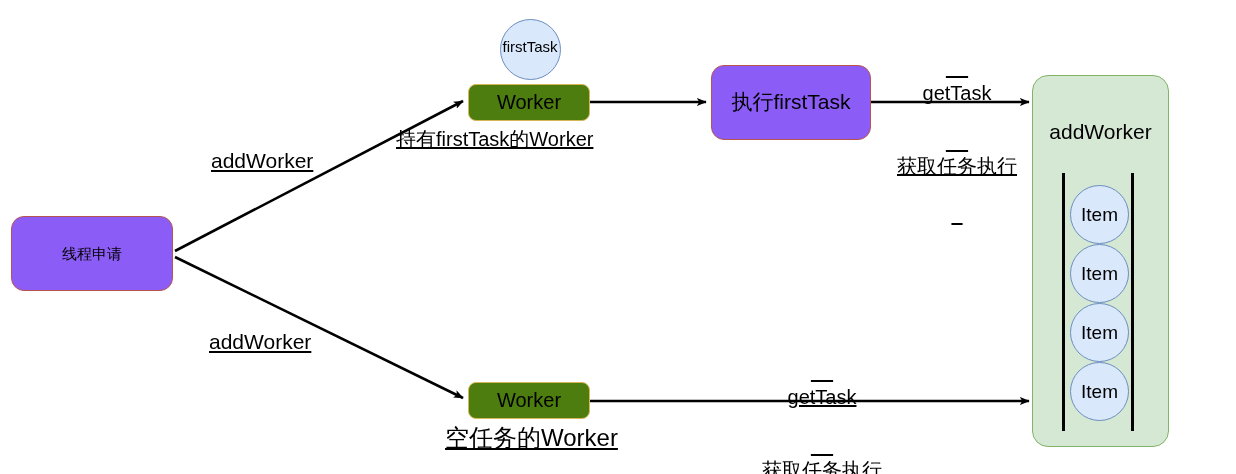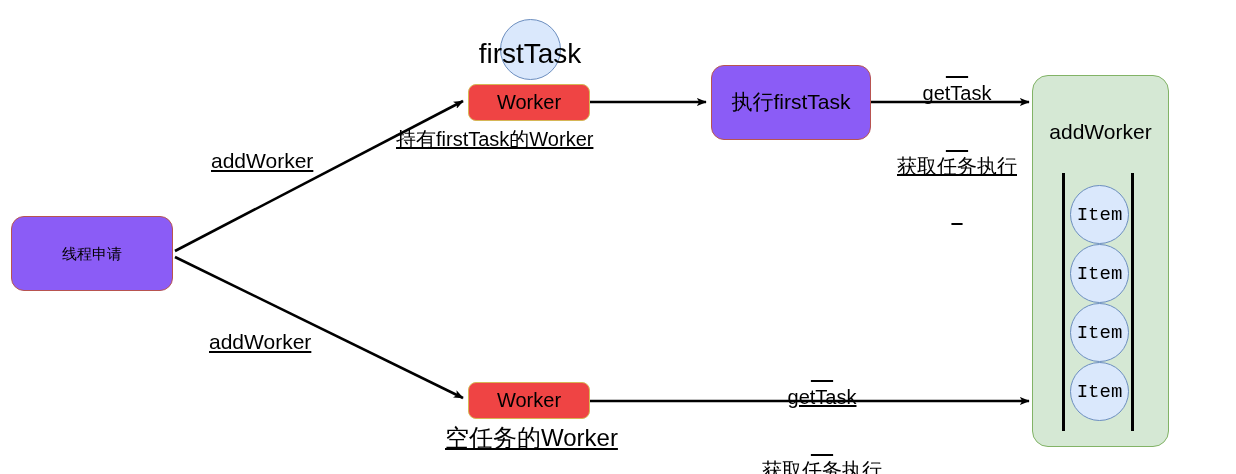--- a/index.html
+++ b/index.html
@@ -38,21 +38,21 @@
     color: #000000;
     line-height: 1.15;
   }
   
   .shape-pink {
     background: #8b5cf6;
     border: 1.6px solid #b85450;
     border-radius: 13px;
   }
   .shape-yellow {
-    background: #ef4444;
+    background: #4d7c0f;
     border: 1.6px solid #d6b656;
     border-radius: 8px;
   }
   .shape-green {
     background: #d5e8d4;
     border: 1.6px solid #82b366;
     border-radius: 16px;
   }
   .shape-blue-circle {
     background: #dae8fc;
@@ -80,21 +80,21 @@
   #node-first-task-circle {
     left: 500px; top: 19px;
     width: 61px; height: 61px;
     z-index: 1;
   }
   #label-first-task {
     position: absolute;
     left: 455px; top: 38px;
     width: 150px;
     text-align: center;
-    font-size: 28px;
+    font-size: 15px;
     color: #000000;
     z-index: 2;
   }
   #node-exec-first-task {
     left: 711px; top: 65px;
     width: 160px; height: 75px;
     font-size: 21px;
   }
   #node-work-queue {
     left: 1032px; top: 75px;
@@ -122,21 +122,20 @@
     position: absolute;
     left: 1070px;
     width: 59px;
     height: 59px;
     display: flex;
     align-items: center;
     justify-content: center;
     font-size: 19px;
     color: #000000;
     box-sizing: border-box;
-    font-family: Liberation Mono, monospace;
   }
   
   .edge-label {
     position: absolute;
     color: #000000;
     white-space: pre;
     line-height: 1.22;
     text-align: center;
     text-decoration: underline;
   }

